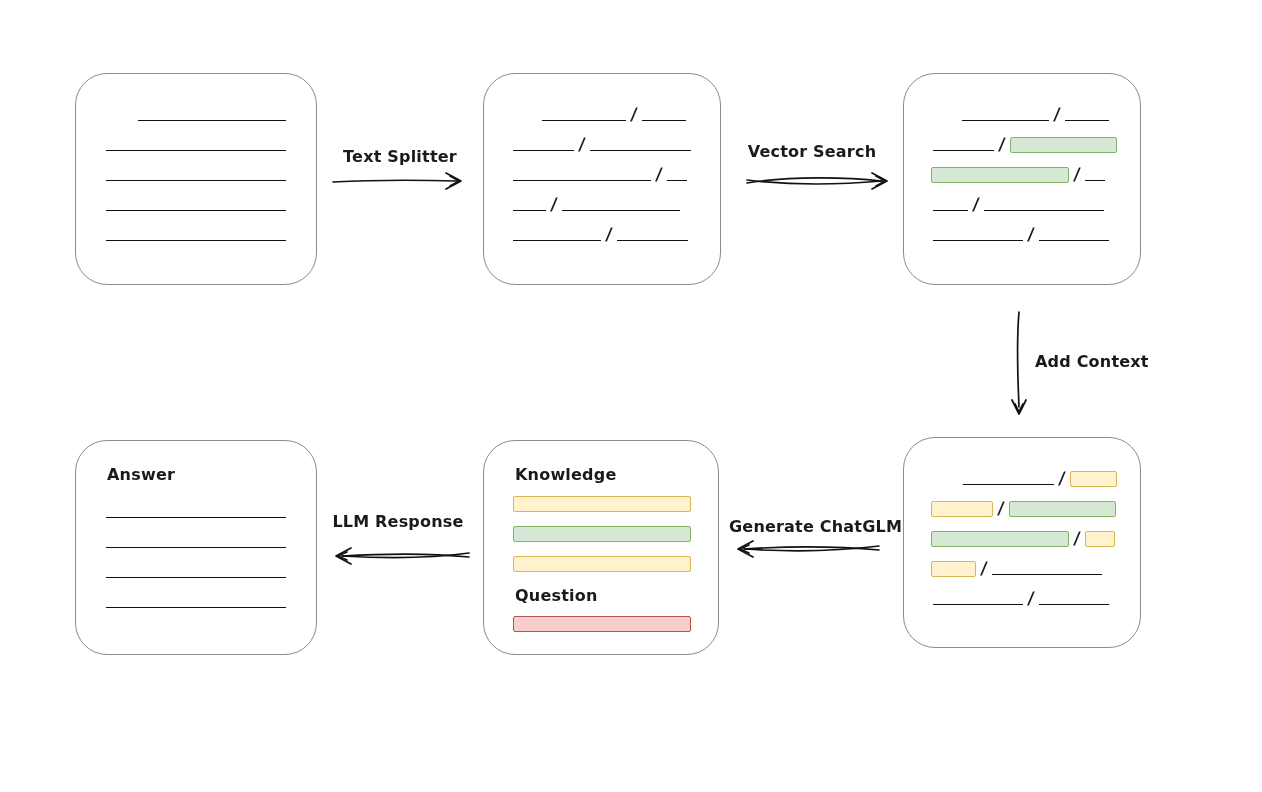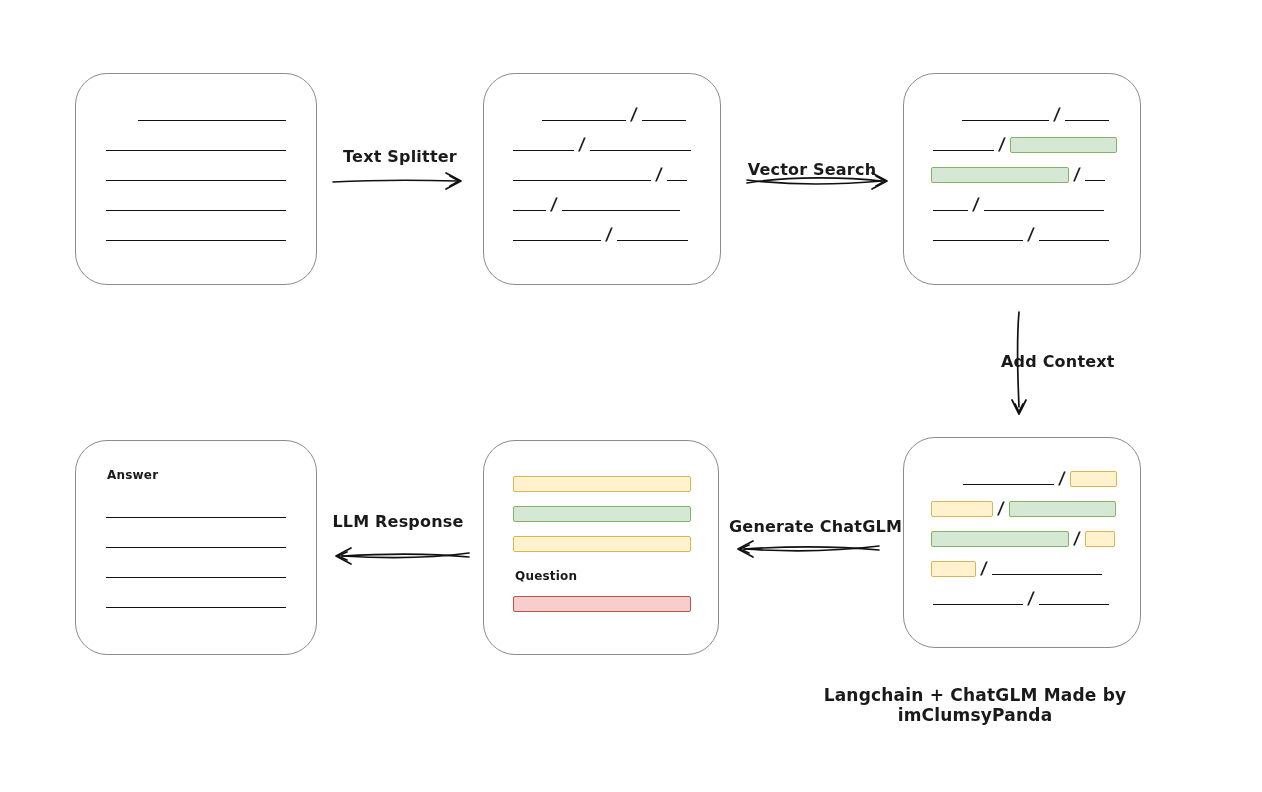--- a/index.html
+++ b/index.html
@@ -27,35 +27,35 @@
   }
   .seg.green  { background:var(--green-fill,#d5e8d4);  border:1.6px solid var(--green-border,#82b366); }
   .seg.yellow { background:var(--yellow-fill,#fff2cc); border:1.6px solid var(--yellow-border,#d6b656); }
   .seg.red    { background:var(--red-fill,#f8cecc);    border:1.6px solid var(--red-border,#b85450); }
   .slash {
     height:18px; display:flex; align-items:center; margin:0 5px;
     font-size:17px; font-weight:bold; transform:skewX(-6deg); line-height:1;
   }
 
   .inbox-label {
-    font-size:12px; font-weight:bold; letter-spacing:0.2px;
+    font-size:16px; font-weight:bold; letter-spacing:0.2px;
     padding-left:31px; height:20px; line-height:20px;
   }
   #box-prompt .rows-block { margin-top:11px; }
   #box-prompt .question-label { margin-top:12px; }
   #box-prompt .question-rows { margin-top:10px; }
   #box-answer .rows-block { margin-top:19px; }
 
   .edge-label {
     position:absolute; font-size:16px; font-weight:bold; letter-spacing:0.2px;
     white-space:nowrap; text-align:center;
   }
   #lbl-text-splitter   { left:330px; top:147px; width:140px; }
-  #lbl-vector-search   { left:742px; top:160px; width:140px; }
-  #lbl-add-context     { left:1001px; top:352px; width:130px; text-align:left; }
+  #lbl-vector-search   { left:742px; top:142px; width:140px; }
+  #lbl-add-context     { left:1035px; top:352px; width:130px; text-align:left; }
   #lbl-generate-prompt { left:729px; top:517px; width:160px; }
   #lbl-llm-response    { left:328px; top:512px; width:140px; }
 
   #caption {
     position:absolute; left:760px; top:685px; width:430px; text-align:center;
     font-size:17px; font-weight:bold; letter-spacing:0.2px;
   }
 
   #edges { position:absolute; left:0; top:0; pointer-events:none; }
   #edges path, #edges polyline {
@@ -164,20 +164,21 @@
         <span class="seg line" style="width: 110px;"></span>
       </div>
       <div class="row" style="padding-left: 29px;">
         <span class="seg line" style="width: 90px;"></span>
         <span class="slash">/</span>
         <span class="seg line" style="width: 70px;"></span>
       </div>
     </div>
 
   <div id="box-prompt" class="node">
+    <div class="inbox-label">Knowledge</div>
     <div class="rows-block">
         <div class="row" style="padding-left: 29px;">
           <span class="seg yellow" style="width: 178px;"></span>
         </div>
         <div class="row" style="padding-left: 29px;">
           <span class="seg green" style="width: 178px;"></span>
         </div>
         <div class="row" style="padding-left: 29px;">
           <span class="seg yellow" style="width: 178px;"></span>
         </div>
@@ -238,14 +239,13 @@
       <polyline points="347,552 338,556 347,560"></polyline>
     </g>
   </svg>
 
   <div id="lbl-text-splitter" class="edge-label">Text Splitter</div>
   <div id="lbl-vector-search" class="edge-label">Vector Search</div>
   <div id="lbl-add-context" class="edge-label">Add Context</div>
   <div id="lbl-generate-prompt" class="edge-label">Generate ChatGLM</div>
   <div id="lbl-llm-response" class="edge-label">LLM Response</div>
 
-  <div id="caption">Langchain + ChatGLM Made by imClumsyPanda</div>
 </div>
 
 </body></html>

